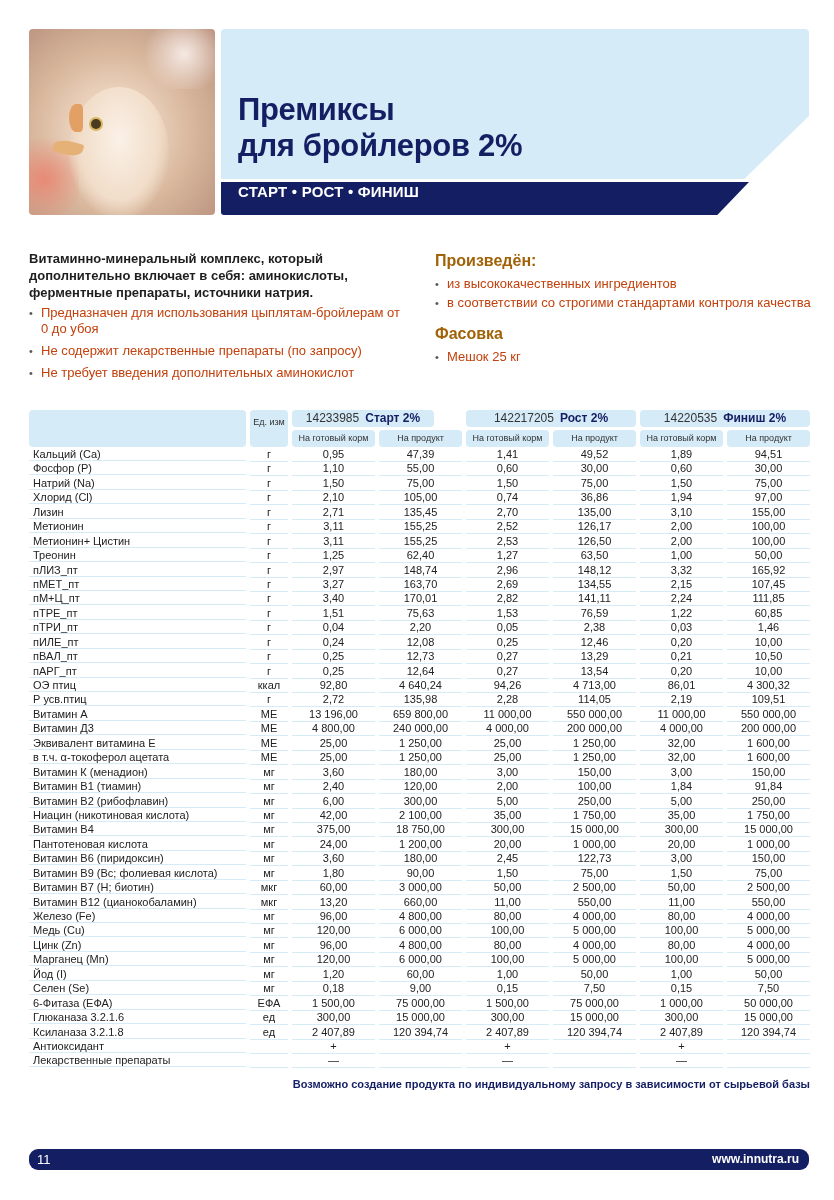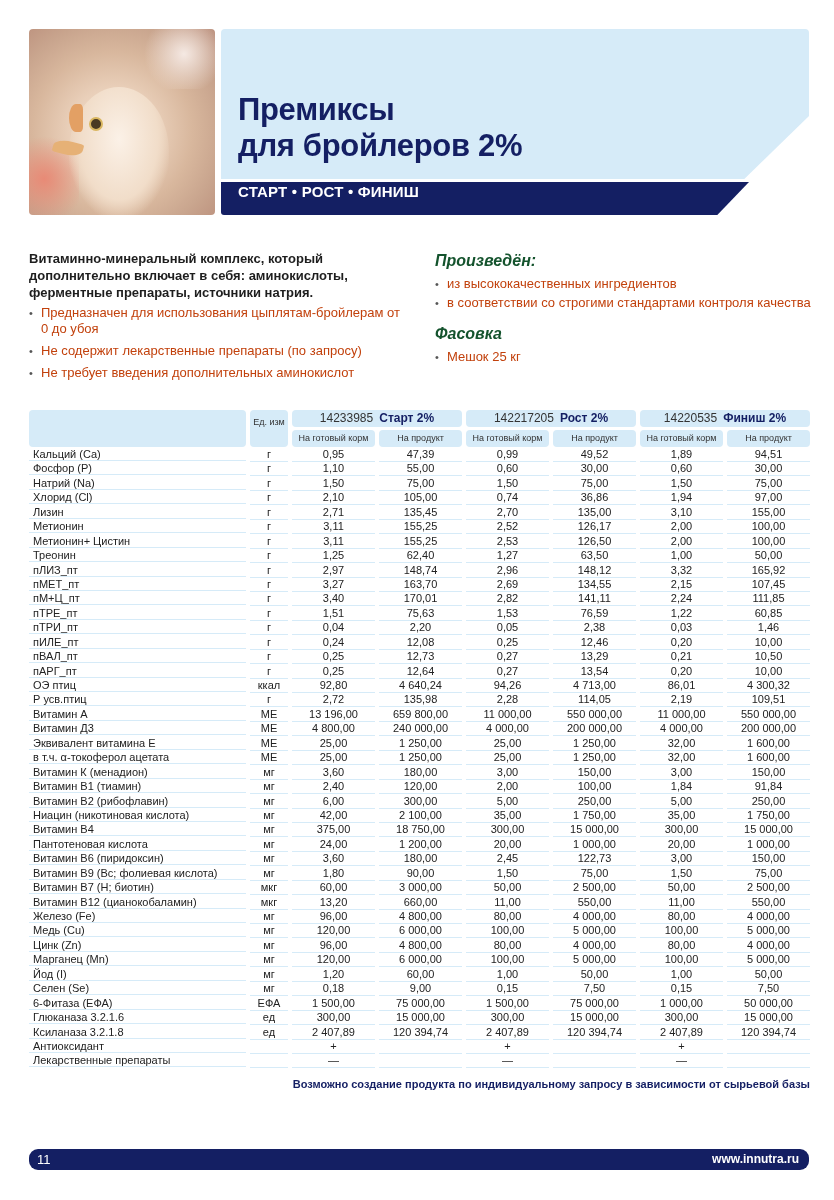--- a/index.html
+++ b/index.html
@@ -19,21 +19,21 @@
     clip-path: polygon(0 0, 100% 0, 94% 100%, 0 100%); border-radius: 0 0 0 3px; }
   .title { position: absolute; left: 238px; top: 92px; margin: 0; font-size: 31px; line-height: 36px; font-weight: bold; color: #141f63; letter-spacing: -0.3px; }
   .subtitle { position: absolute; left: 238px; top: 183px; font-size: 15px; font-weight: bold; color: #ffffff; letter-spacing: 0.2px; }
 
   .intro { position: absolute; left: 29px; top: 250px; width: 380px; }
   .intro .lead { font-size: 13px; line-height: 17px; font-weight: bold; color: #1e1e1e; margin: 0 0 4px 0; }
   ul.bul { list-style: none; padding: 0; margin: 0; }
   ul.bul li { position: relative; padding-left: 12px; font-size: 13px; line-height: 16px; color: #c2410c; margin-bottom: 6px; }
   ul.bul li::before { content: "•"; position: absolute; left: 0; top: 0; color: #555; font-size: 11px; }
   .right-col { position: absolute; left: 435px; top: 252px; width: 380px; }
-  .right-col h3 { margin: 0 0 6px 0; font-size: 16px; font-weight: bold; color: #14532d; font-style: italic; }
+  .right-col h3 { margin: 0 0 6px 0; font-size: 16px; font-weight: bold; color: #a16207; }
   .right-col h3.pack { margin-top: 14px; }
   .right-col ul.bul li { margin-bottom: 3px; }
 
   .tbl { position: absolute; left: 29px; top: 409px; width: 781px; }
   .hdr { position: relative; height: 38px; margin-bottom: 1px; }
   .hdr .blank { position: absolute; left: 0; top: 1px; width: 217px; height: 37px; background: #d6ebf8; border-radius: 4px; }
   .hdr .unit-h { position: absolute; left: 221px; top: 1px; width: 38px; height: 37px; background: #d6ebf8; border-radius: 4px; font-size: 9px; line-height: 12px; text-align: center; padding-top: 6px; box-sizing: border-box; color: #333; }
   .hdr .prod { position: absolute; top: 1px; height: 17px; background: #d6ebf8; border-radius: 4px; font-size: 12px; line-height: 17px; text-align: center; color: #333; }
   .hdr .prod b { color: #141f63; margin-left: 6px; }
   .hdr .sub { position: absolute; top: 21px; height: 17px; background: #d6ebf8; border-radius: 4px; font-size: 9px; line-height: 17px; text-align: center; color: #333; }
@@ -86,21 +86,21 @@
   <h3 class="pack">Фасовка</h3>
   <ul class="bul">
     <li>Мешок 25 кг</li>
   </ul>
 </div>
 
 <div class="tbl">
   <div class="hdr">
     <div class="blank"></div>
     <div class="unit-h">Ед. изм</div>
-    <div class="prod" style="left:263px;width:170px;">
+    <div class="prod" style="left:263px;width:142px;">
       <span>14233985</span><b>Старт 2%</b>
     </div>
     <div class="prod" style="left:437px;width:170px;">
       <span>142217205</span><b>Рост 2%</b>
     </div>
     <div class="prod" style="left:611px;width:170px;">
       <span>14220535</span><b>Финиш 2%</b>
     </div>
     <div class="sub" style="left:263px;width:83px;">На готовый корм</div>
     <div class="sub" style="left:350px;width:83px;">На продукт</div>
@@ -108,21 +108,21 @@
     <div class="sub" style="left:524px;width:83px;">На продукт</div>
     <div class="sub" style="left:611px;width:83px;">На готовый корм</div>
     <div class="sub" style="left:698px;width:83px;">На продукт</div>
   </div>
   <div id="rows">
       <div class="row">
         <div class="c name">Кальций (Ca)</div>
         <div class="c unit">г</div>
         <div class="c v" style="left:263px;width:83px;">0,95</div>
         <div class="c v" style="left:350px;width:83px;">47,39</div>
-        <div class="c v" style="left:437px;width:83px;">0,99</div>
+        <div class="c v" style="left:437px;width:83px;">1,41</div>
         <div class="c v" style="left:524px;width:83px;">49,52</div>
         <div class="c v" style="left:611px;width:83px;">1,89</div>
         <div class="c v" style="left:698px;width:83px;">94,51</div>
       </div>
       <div class="row">
         <div class="c name">Фосфор (P)</div>
         <div class="c unit">г</div>
         <div class="c v" style="left:263px;width:83px;">1,10</div>
         <div class="c v" style="left:350px;width:83px;">55,00</div>
         <div class="c v" style="left:437px;width:83px;">0,60</div>

